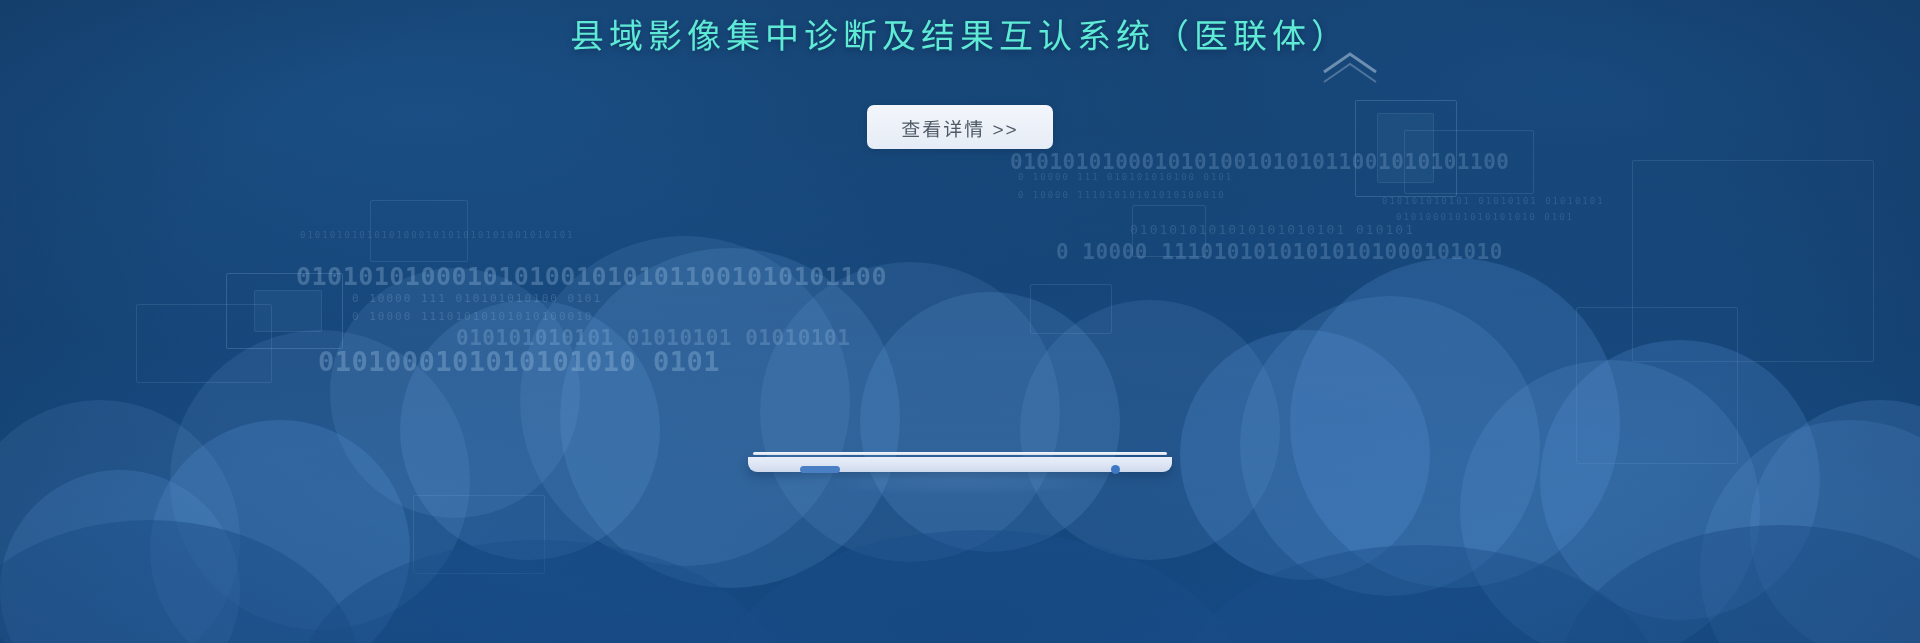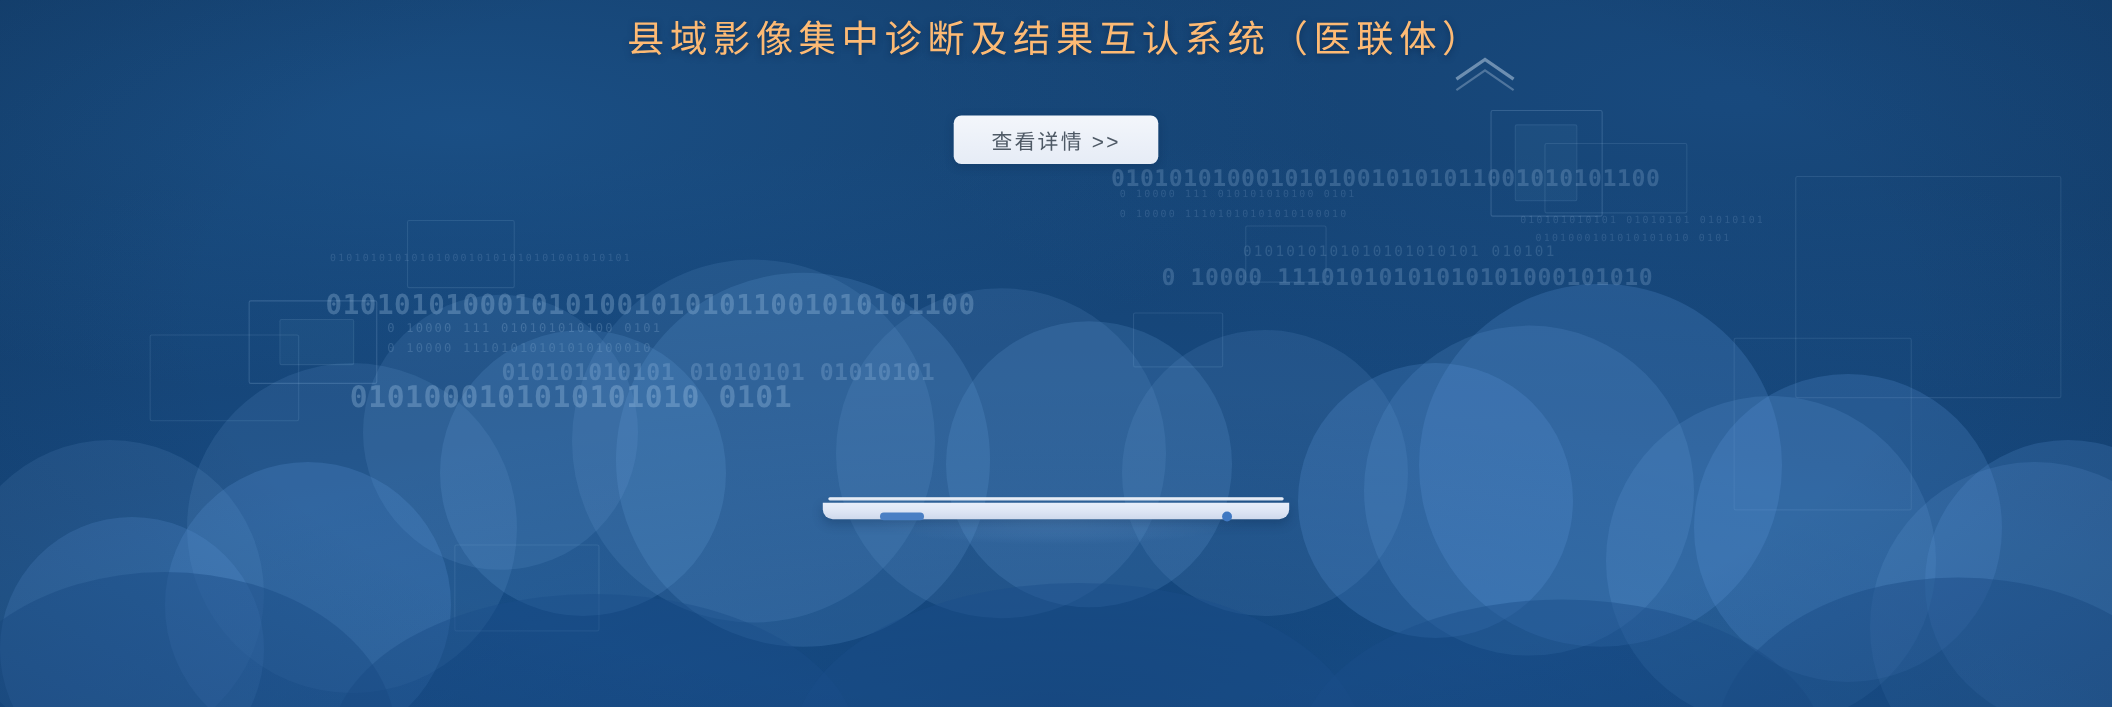--- a/index.html
+++ b/index.html
@@ -106,21 +106,21 @@
     letter-spacing: 6px;
     line-height: 1.08;
     text-shadow: 0 2px 7px rgba(6,30,62,0.55);
     white-space: nowrap;
   }
   .subhead {
     margin: 0;
     padding-top: 18px;
     font-size: 34px;
     font-weight: 400;
-    color: #fdba74;
+    color: #5eead4;
     letter-spacing: 5px;
     line-height: 1.1;
     text-shadow: 0 2px 6px rgba(6,30,62,0.5);
     white-space: nowrap;
   }
 
   
   .cta-wrap {
     margin-top: 50px;
     display: flex;

